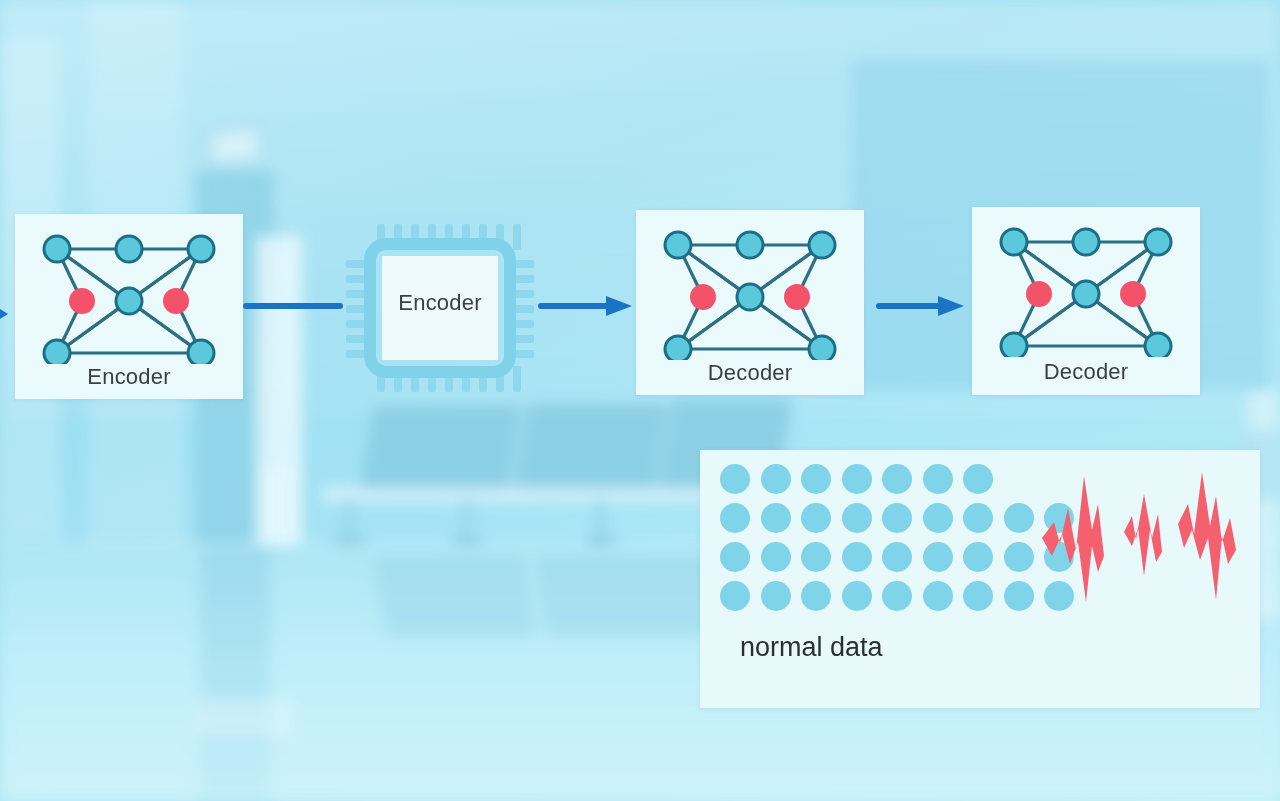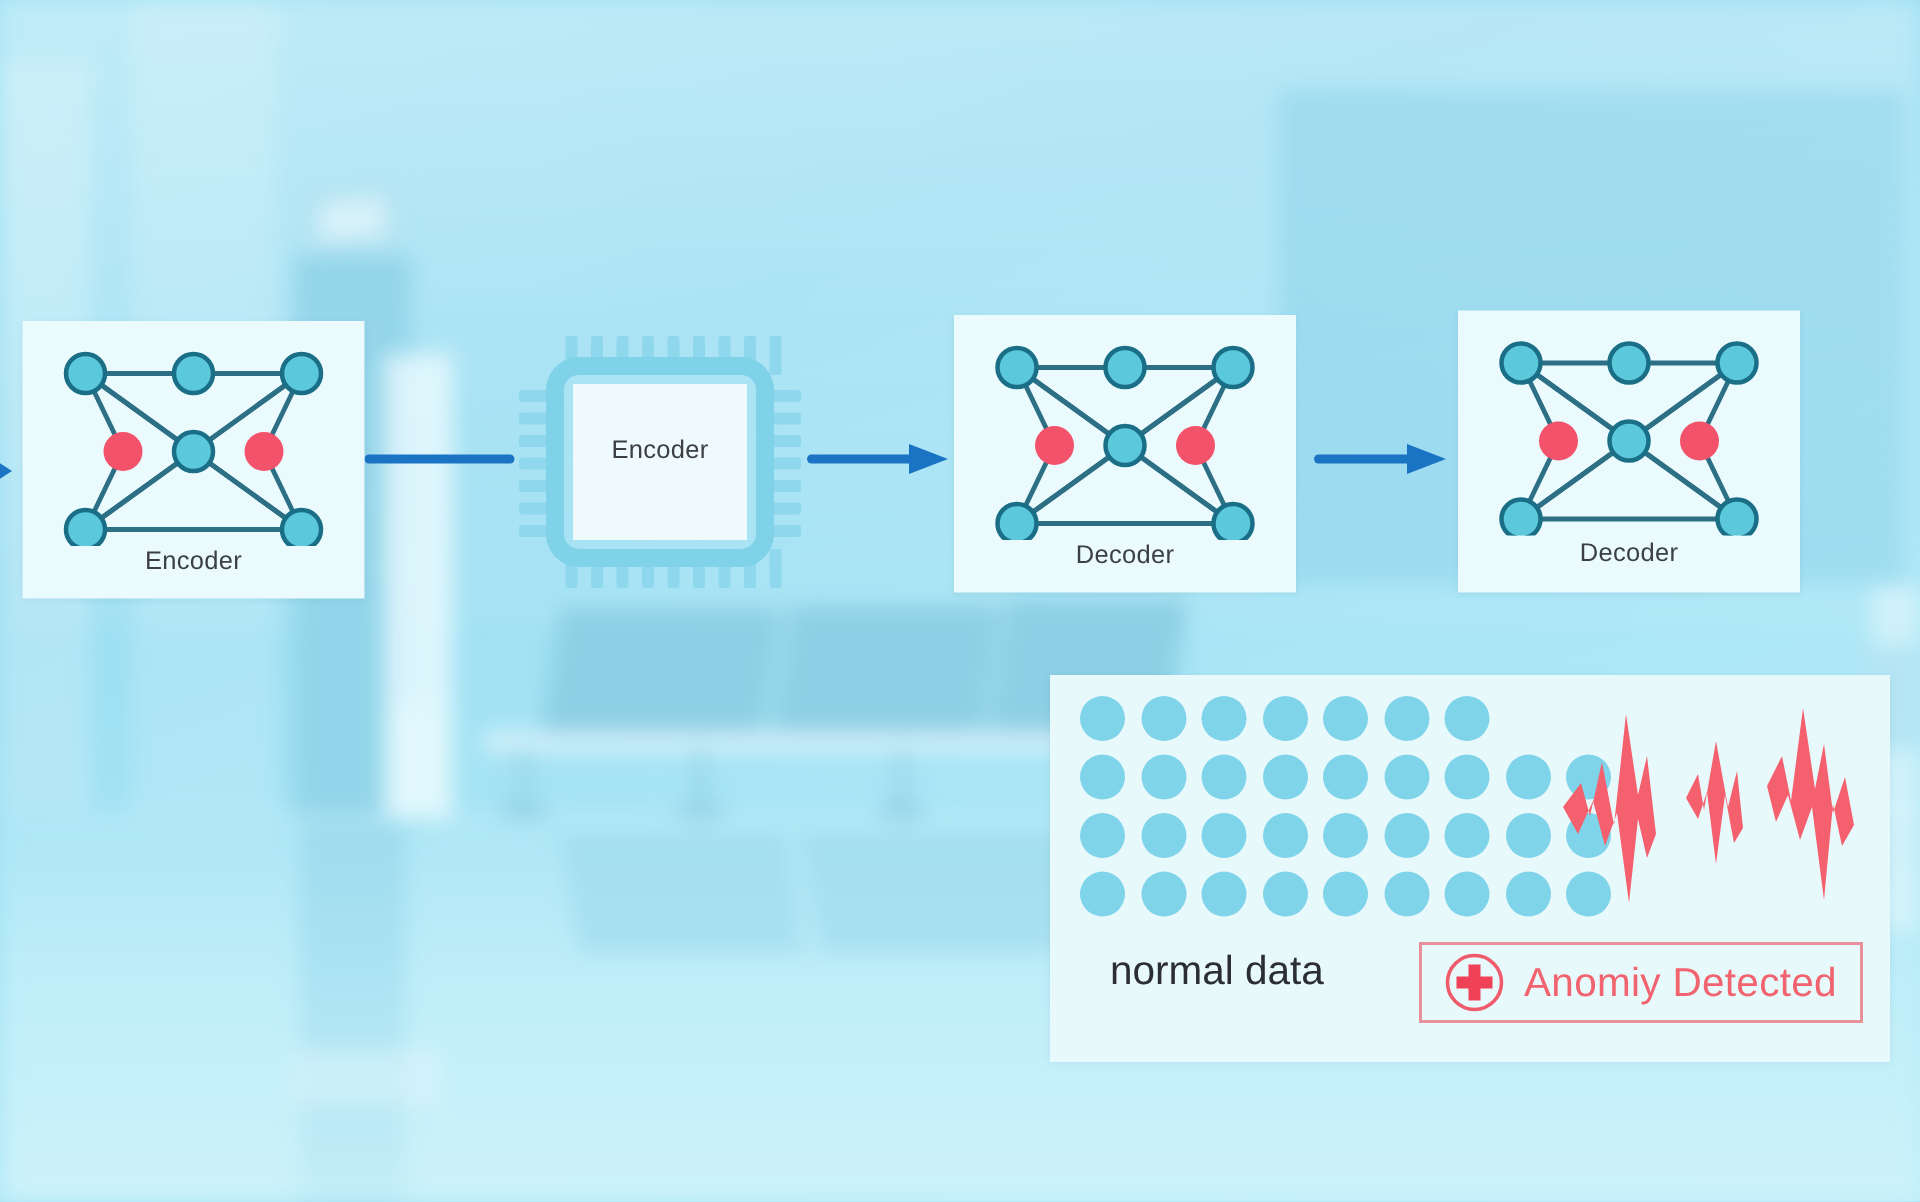--- a/index.html
+++ b/index.html
@@ -140,21 +140,21 @@
     position: absolute;
     background: #eafafd;
     box-shadow: 0 1px 4px rgba(40,110,140,.10);
   }
   .net-card svg { display: block; }
   .net-label {
     position: absolute;
     left: 0; right: 0;
     text-align: center;
     color: #3c4043;
-    font-size: 17px;
+    font-size: 22px;
     letter-spacing: .2px;
     font-family: "Liberation Sans", sans-serif;
   }
 
   #card-encoder  { left: 15px;  top: 214px; width: 228px; height: 185px; }
   #card-decoder1 { left: 636px; top: 210px; width: 228px; height: 185px; }
   #card-decoder2 { left: 972px; top: 207px; width: 228px; height: 188px; }
 
   
   #chip {
@@ -472,23 +472,15 @@
     </div>
 
     <svg id="waveforms" width="210" height="150" viewBox="0 0 210 150">
       <path fill="#f4606e" d="M2 78 L14 62 L20 84 L28 48 L36 90 L44 16 L52 70 L58 44 L64 96 L58 112 L52 86 L46 142 L38 82 L30 104 L22 74 L12 96 Z"></path>
       <path fill="#f4606e" d="M84 72 L92 56 L96 80 L104 34 L112 78 L118 54 L122 92 L116 102 L110 70 L104 116 L98 68 L92 86 Z"></path>
       <path fill="#f4606e" d="M138 64 L148 44 L154 74 L162 12 L170 66 L176 36 L182 82 L190 58 L196 90 L188 104 L182 76 L176 140 L168 78 L160 100 L152 70 L144 88 Z"></path>
     </svg>
 
     <div id="normal-data-label">normal data</div>
 
-    <div id="anomaly-badge">
-      <svg width="42" height="42" viewBox="0 0 42 42">
-        <circle cx="21" cy="21" r="18" fill="none" stroke="#ef5b6b" stroke-width="2.4"></circle>
-        <rect x="17" y="9" width="8" height="24" fill="#ef4256"></rect>
-        <rect x="9" y="17" width="24" height="8" fill="#ef4256"></rect>
-      </svg>
-      <span id="anomaly-badge-text">Anomiy Detected</span>
-    </div>
   </div>
 
 </div>
 
 </body></html>

